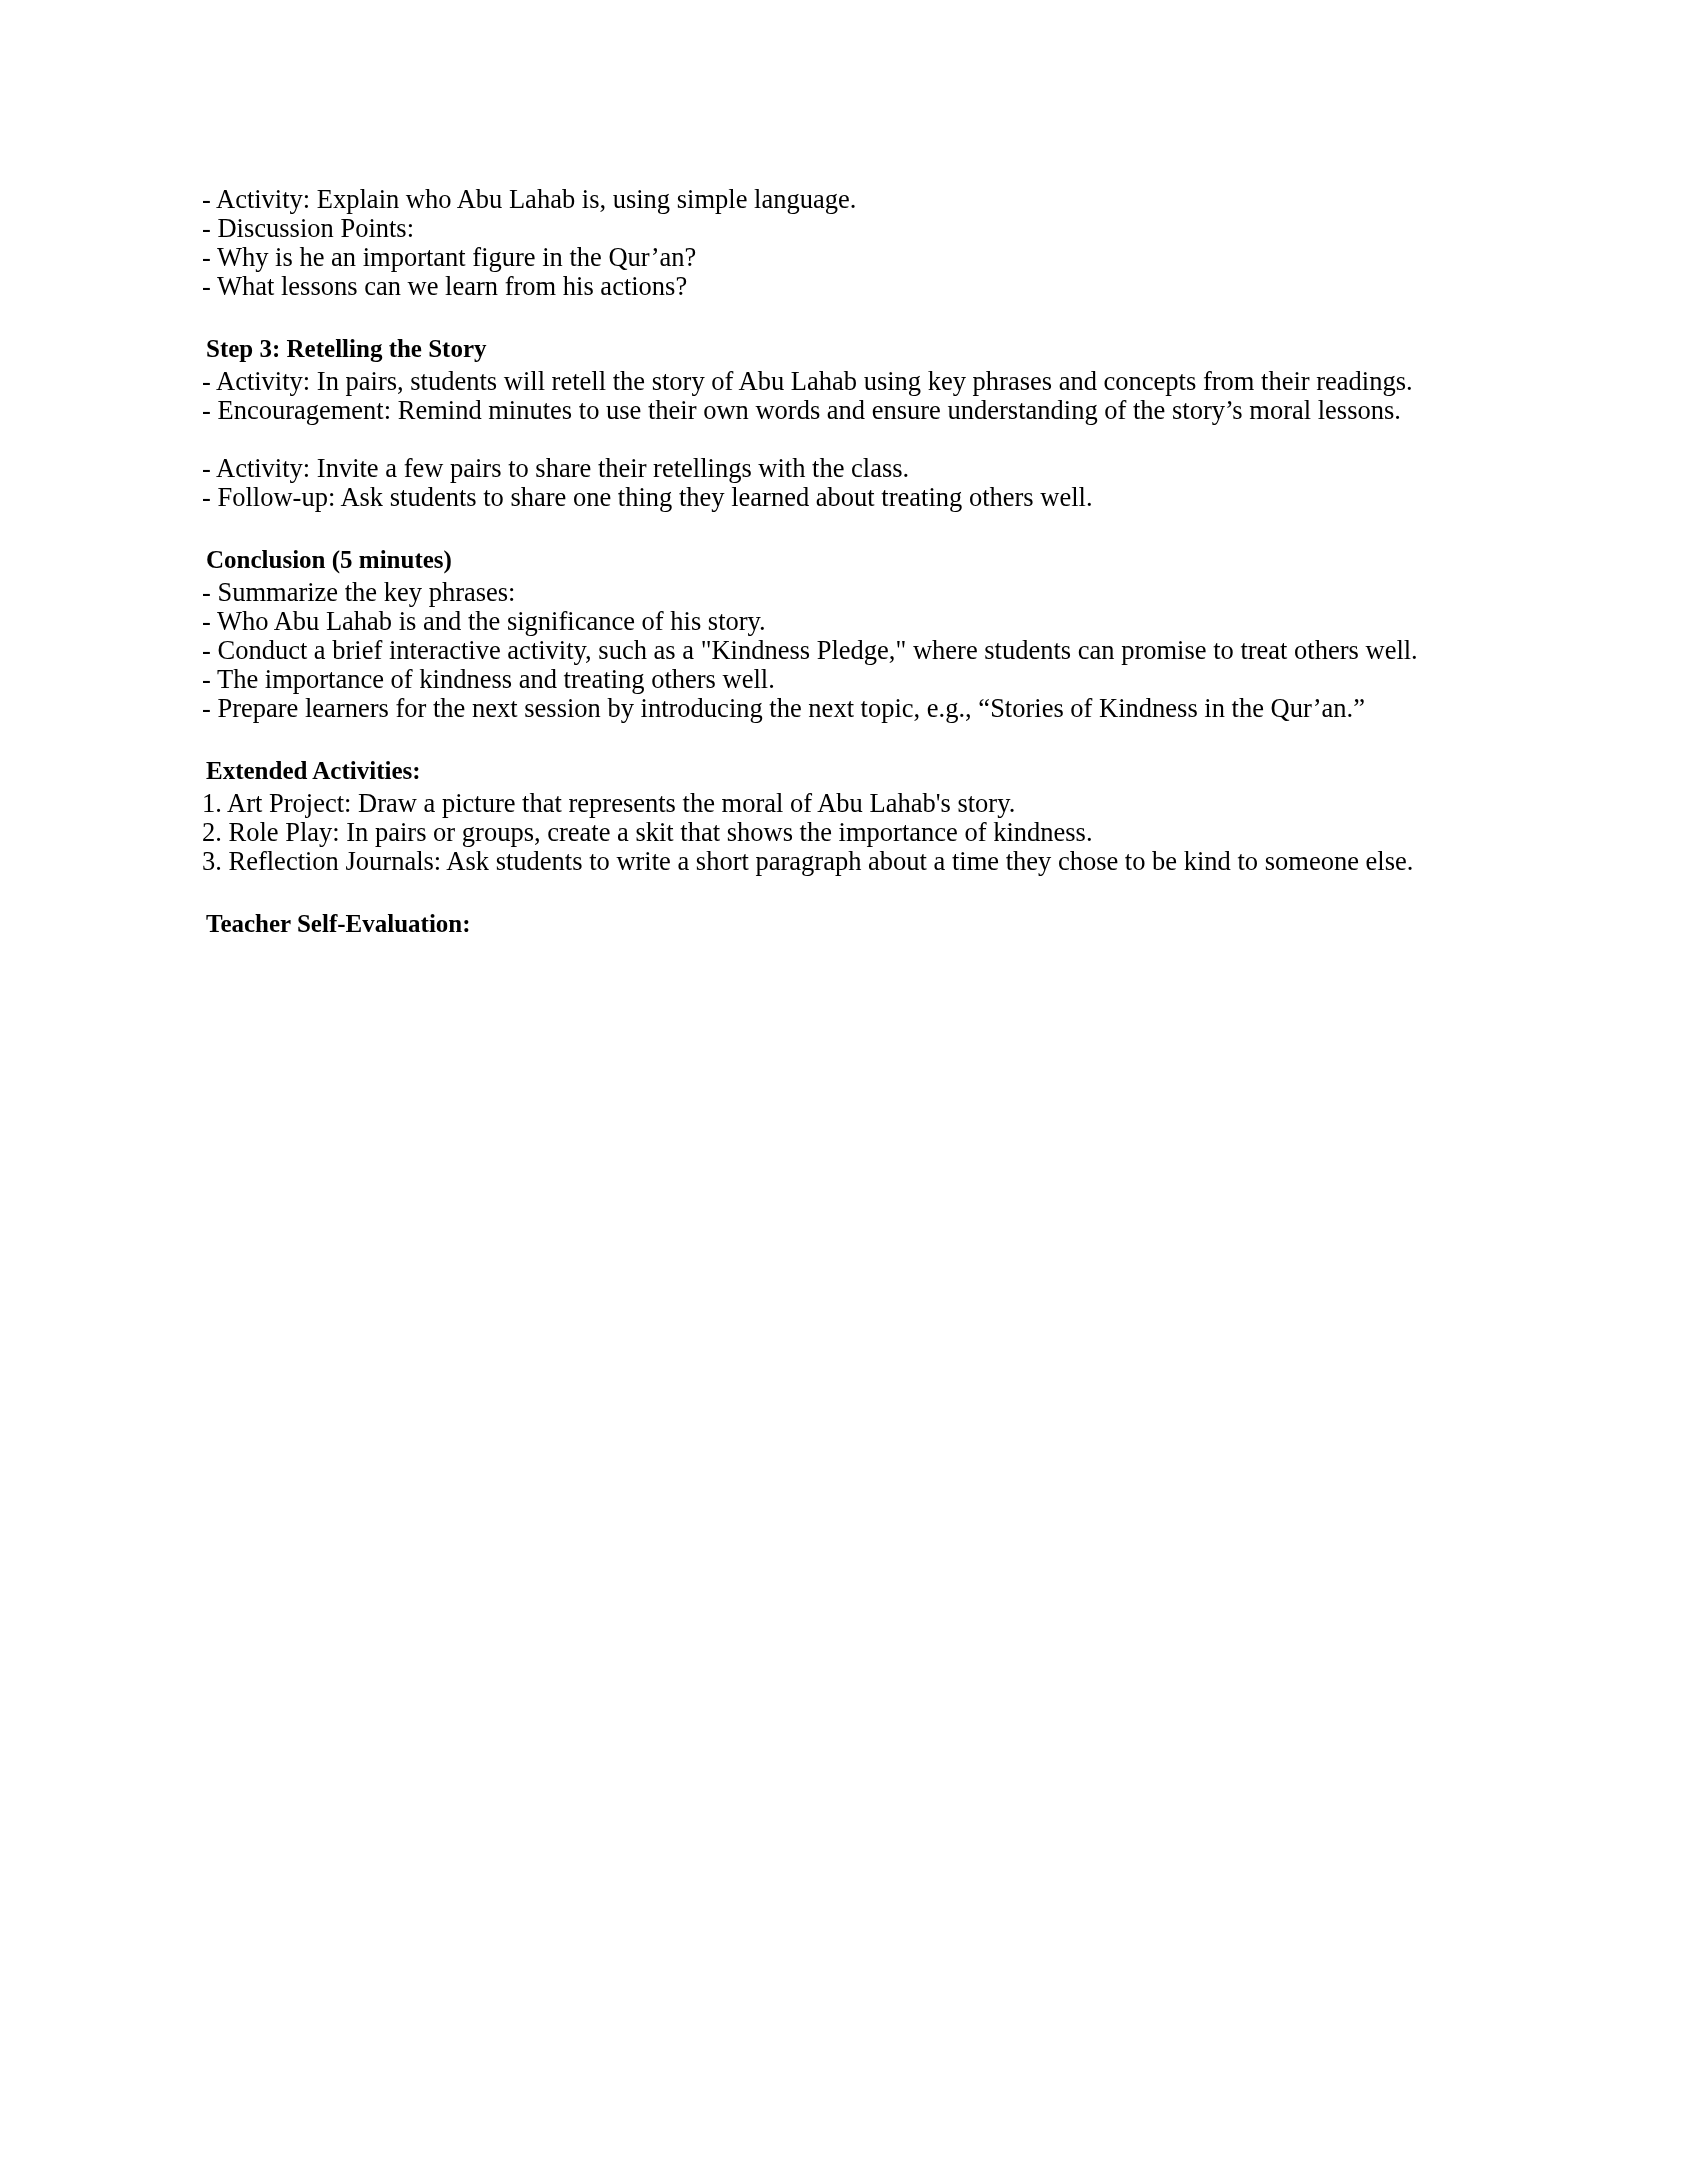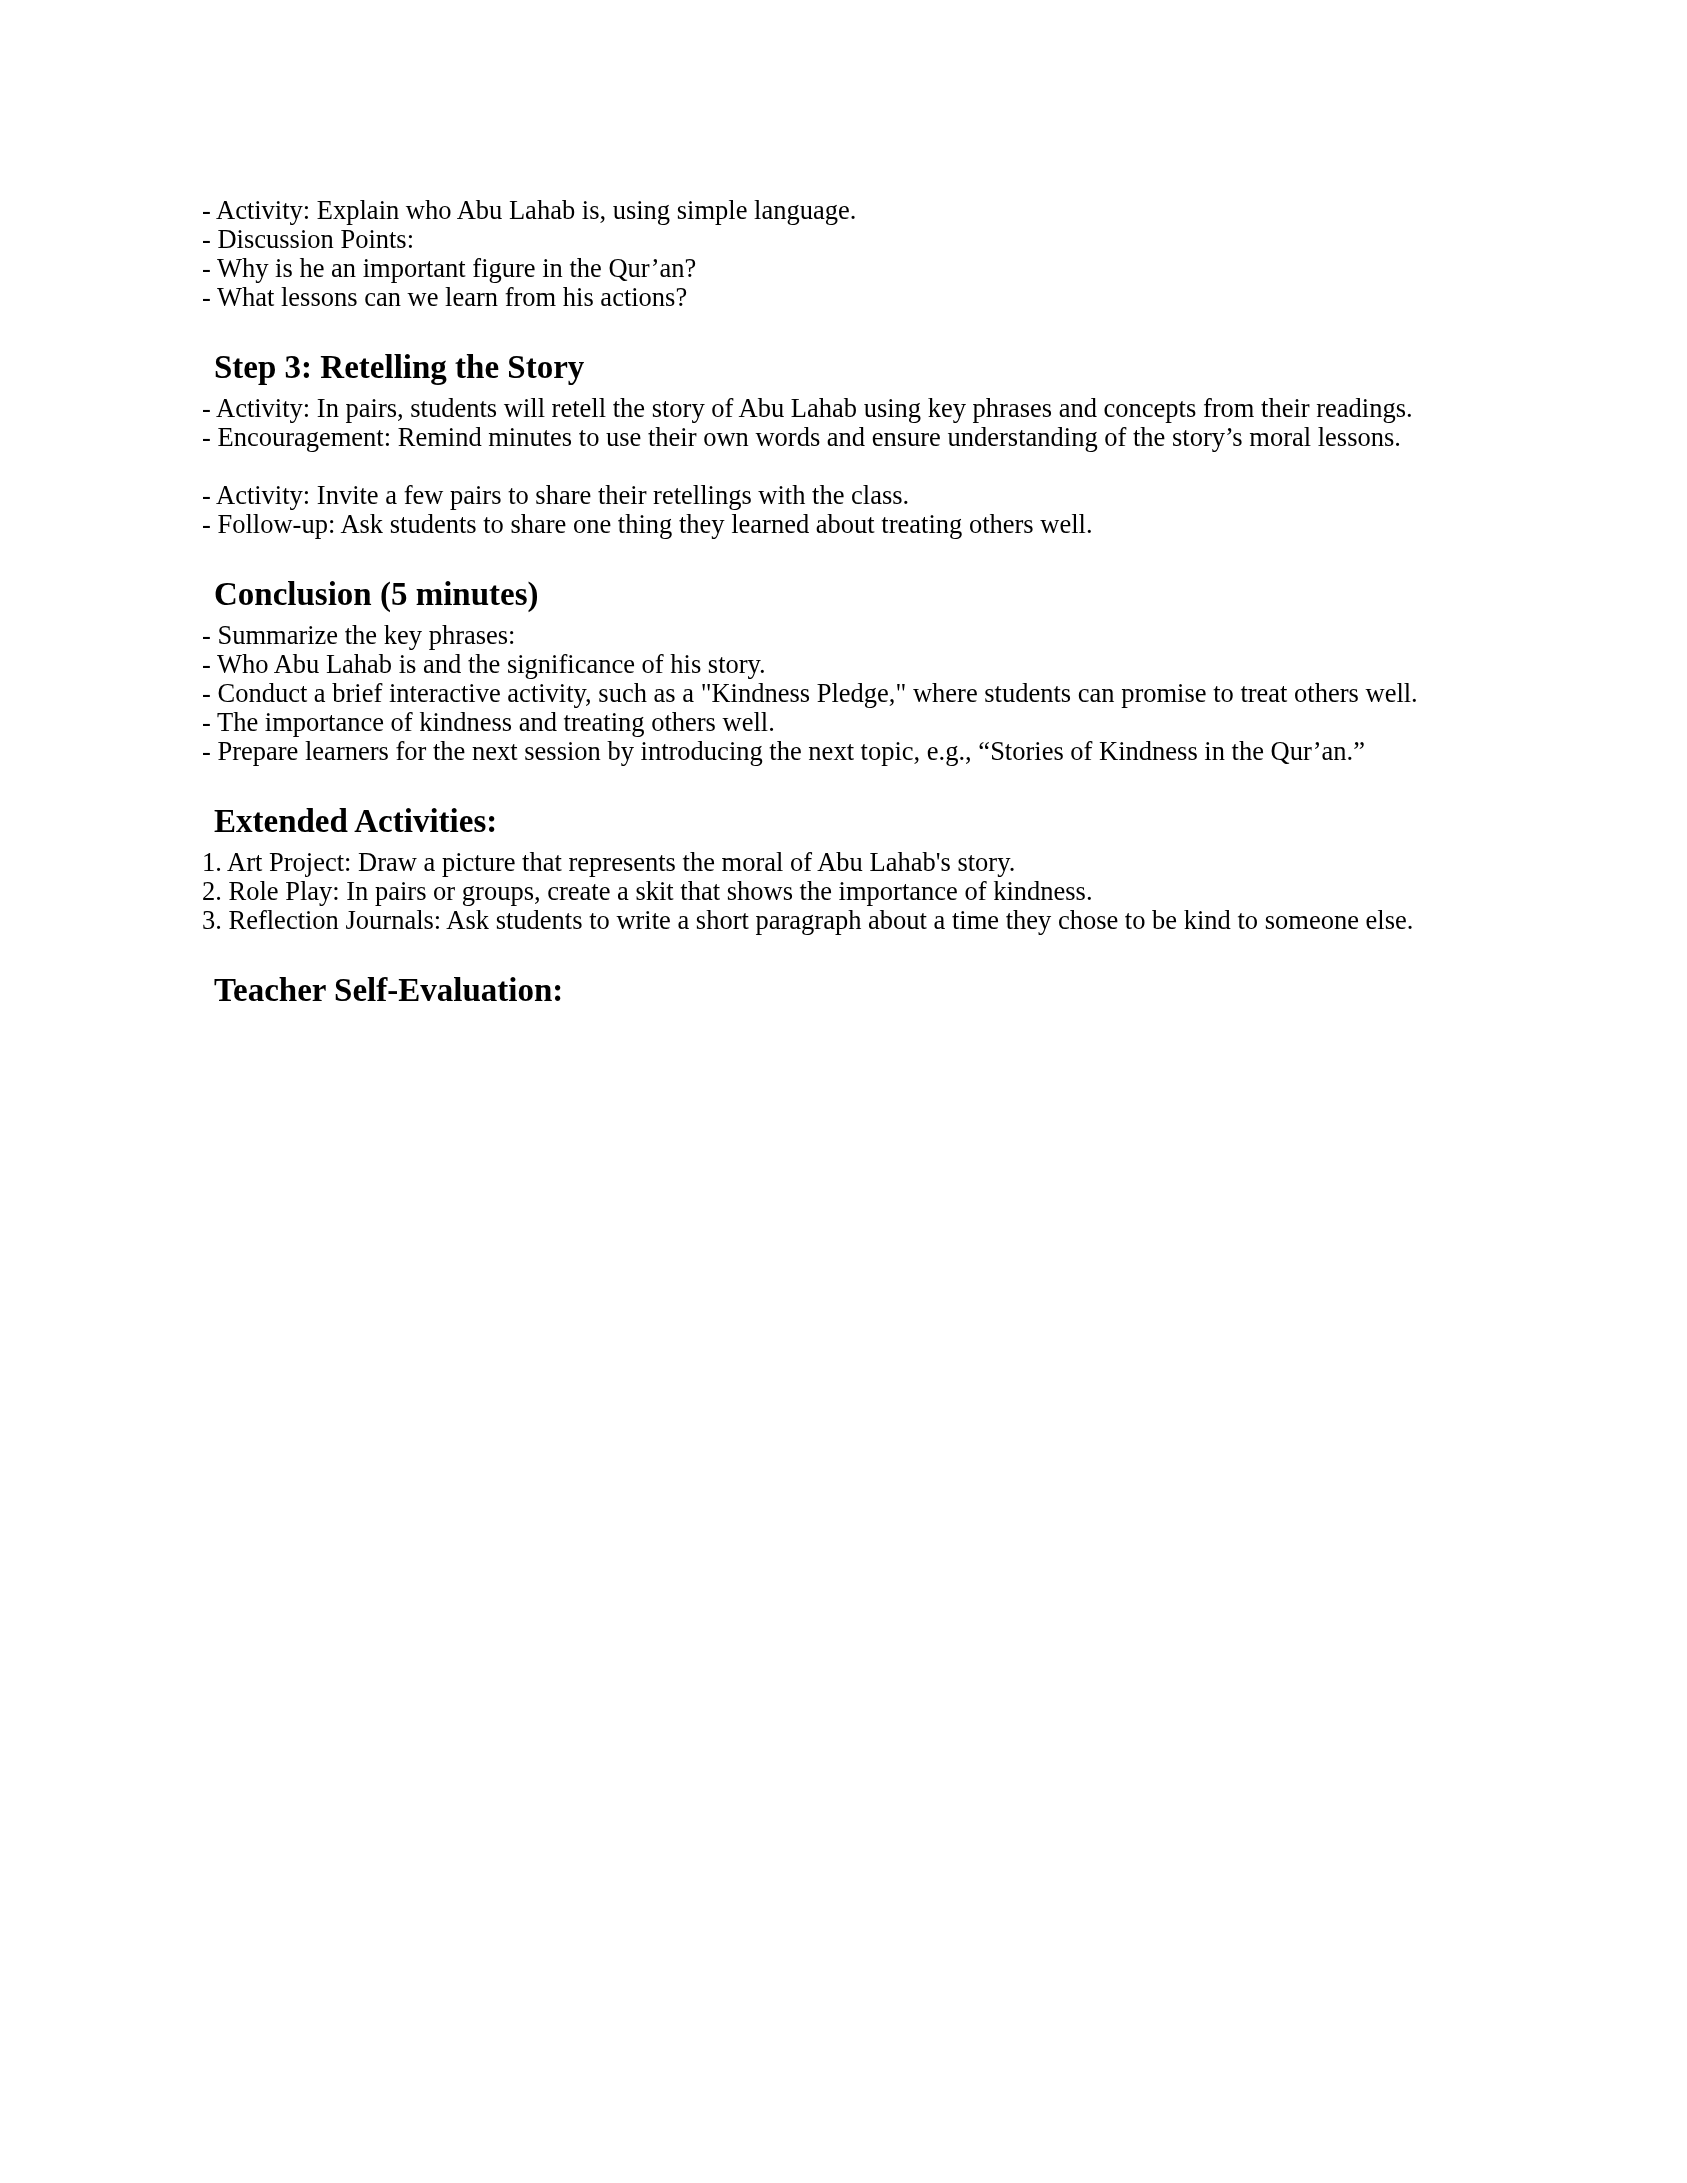--- a/index.html
+++ b/index.html
@@ -16,21 +16,21 @@
     position: relative;
     width: 1687px;
     height: 2183px;
     background: #ffffff;
     overflow: hidden;
     box-sizing: border-box;
   }
   .content {
     position: absolute;
     left: 202px;
-    top: 196px;
+    top: 185px;
     width: 1250px;
   }
   .block {
     font-size: 26.5px;
     line-height: 29px;
     text-align: left;
   }
   .para {
     margin: 0;
     padding: 0;
@@ -38,23 +38,23 @@
     line-height: 29px;
     text-indent: 0;
     text-align: left;
     white-space: normal;
   }
   .spacer {
     height: 29px;
   }
   .heading {
     font-weight: bold;
-    margin: 12px;
+    margin: 4px;
     padding: 0;
-    font-size: 33px;
+    font-size: 25px;
     line-height: 29px;
   }
   .lead {
     font-weight: bold;
   }
 </style>
 </head>
 <body>
 
 <div class="page">

